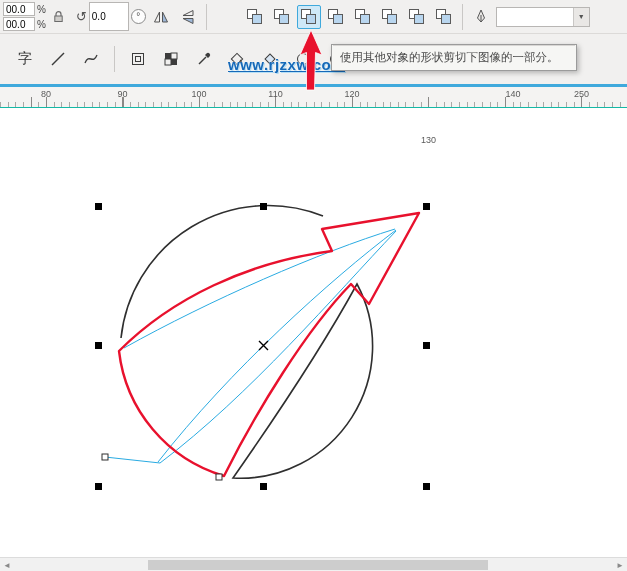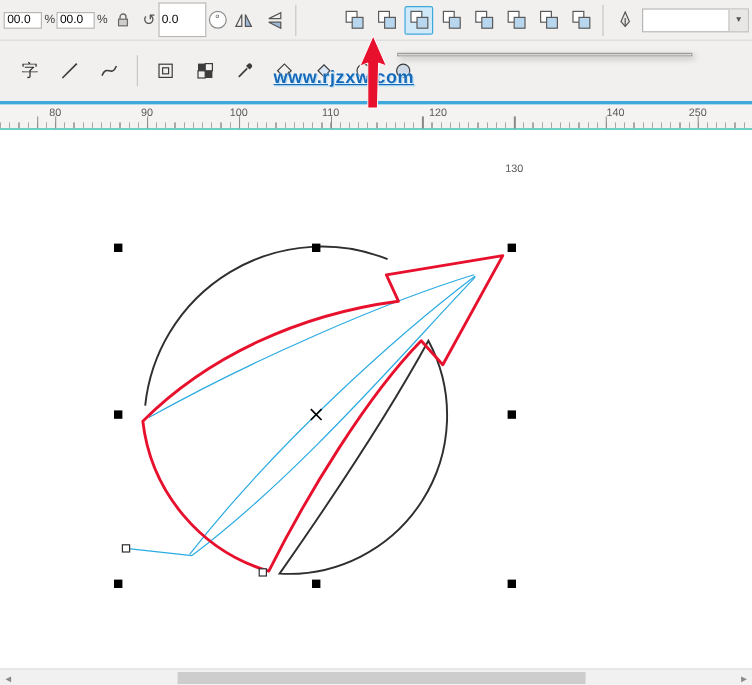--- a/index.html
+++ b/index.html
@@ -2,21 +2,21 @@
 <html><head>
 <meta charset="utf-8">
 <style>
   *{margin:0;padding:0;box-sizing:border-box}
   html,body{width:627px;height:571px;overflow:hidden;background:#fff;
     font-family:"Liberation Sans","DejaVu Sans",sans-serif;position:relative}
 
   
   .property-bar{position:absolute;left:0;top:0;width:627px;height:34px;background:#f1f0ef;
     border-bottom:1px solid #dcdad8;display:flex;align-items:center;gap:3px;padding:1px 3px;z-index:10}
-  .scale-block{display:flex;flex-direction:row;gap:1px}
+  .scale-block{display:flex;flex-direction:column;gap:1px}
   .scale-row{display:flex;align-items:center;gap:2px}
   .num-input{width:32px;height:14px;font-size:10px;border:1px solid #b8b6b4;background:#fff;
     padding:0 2px;text-align:left;font-family:"Liberation Sans",sans-serif}
   .pct{font-size:10px;color:#444}
   .pb-btn{width:24px;height:24px;display:flex;align-items:center;justify-content:center;
     background:transparent;border:1px solid transparent;border-radius:2px;cursor:default}
   .pb-btn.sm{width:20px}
   .pb-btn.active{background:#cfe9f8;border:1px solid #3fa9dc}
   .rot-group{display:flex;align-items:center;gap:2px;margin-left:4px}
   .rot-icon{font-size:13px;color:#555;line-height:1}
@@ -231,33 +231,34 @@
 </div>
 
 <div class="blue-line"></div>
 
 <div class="ruler">
   <div>
       <span class="ruler-num" style="left: 46px;">80</span>
       <span class="ruler-num" style="left: 122.5px;">90</span>
       <span class="ruler-num" style="left: 199px;">100</span>
       <span class="ruler-num" style="left: 275.5px;">110</span>
-      <span class="ruler-num" style="left: 352px; margin-left: 13px;">120</span>
+      <span class="ruler-num" style="left: 352px;">120</span>
       <span class="ruler-num" style="left: 428.5px; margin-top: 46px;">130</span>
       <span class="ruler-num" style="left: 513px;">140</span>
       <span class="ruler-num" style="left: 581.5px;">250</span>
     </div>
   <div class="ticks-minor"></div>
   <div class="ticks-major"></div>
 </div>
 
 <div class="canvas"></div>
 
 <div class="tooltip">
   <div class="tooltip-divider"></div>
+  <div class="tooltip-desc">使用其他对象的形状剪切下图像的一部分。</div>
 </div>
 
 <div class="hscroll">
   <span class="scroll-arrow left">◄</span>
   <div class="scroll-thumb"></div>
   <span class="scroll-arrow right">►</span>
 </div>
 
 <svg class="overlay" viewBox="0 0 627 571">
 

